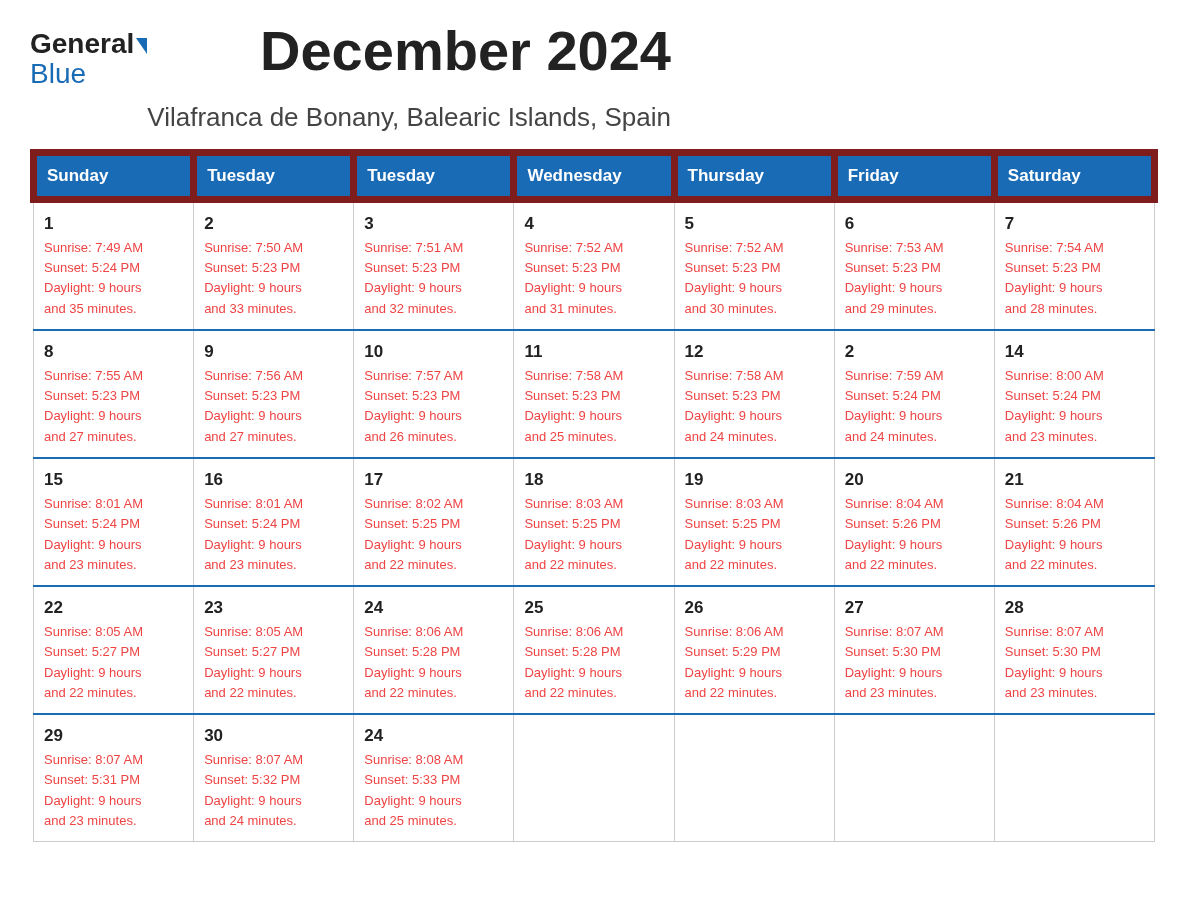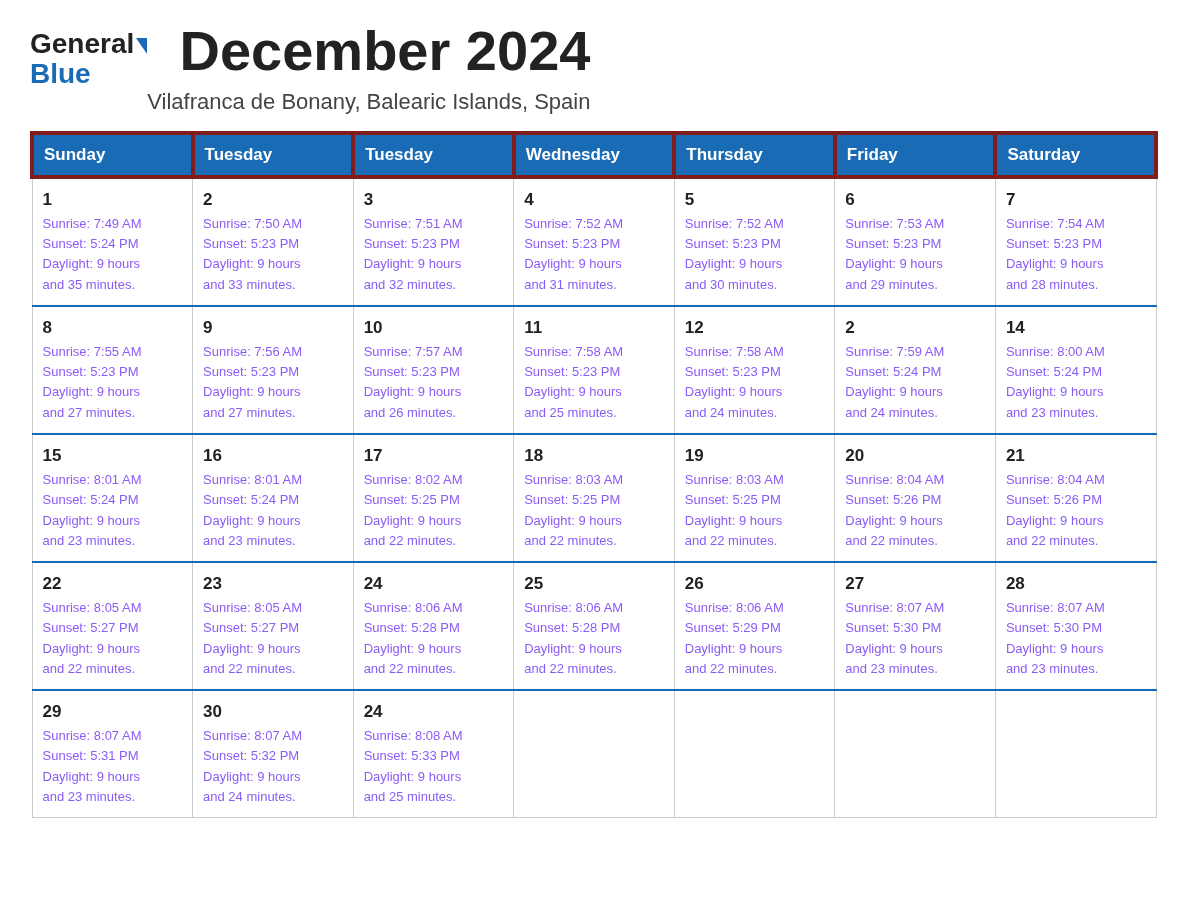--- a/index.html
+++ b/index.html
@@ -28,67 +28,67 @@
       font-weight: bold;
       color: #222;
       line-height: 1;
     }
     .logo-text span {
       color: #1a6bb5;
     }
     .logo-blue {
       color: #1a6bb5;
       font-size: 28px;
-      font-weight: bold;
+      font-weight: normal;
     }
     .title-section {
       text-align: right;
     }
     .month-title {
       font-size: 56px;
       font-weight: bold;
       color: #222;
       line-height: 1.1;
     }
     .location-title {
-      font-size: 22px;
+      font-size: 26px;
       color: #444;
-      margin-top: 7px;
+      margin-top: 20px;
     }
     .calendar {
       width: 100%;
       border-collapse: collapse;
       margin-top: 16px;
     }
     .calendar th {
       background: #1a6bb5;
       color: #fff;
       font-size: 17px;
       font-weight: bold;
       padding: 10px 10px;
       text-align: left;
-      border: 4px solid #7f1d1d;
+      border: 7px solid #7f1d1d;
     }
     .calendar td {
       vertical-align: top;
       padding: 8px 10px 10px 10px;
       border: 1px solid #ccc;
       font-size: 13px;
       line-height: 1.5;
       width: 14.28%;
       background: #fff;
     }
     .day-number {
       font-size: 17px;
       font-weight: bold;
       color: #222;
       margin-bottom: 2px;
     }
     .day-info {
-      color: #8b5cf6;
+      color: #ef4444;
       font-size: 13px;
       line-height: 1.55;
     }
     .empty-cell {
       background: #fff;
     }
     .week-row td {
       border-top: 2px solid #1a6bb5;
     }
   </style>

